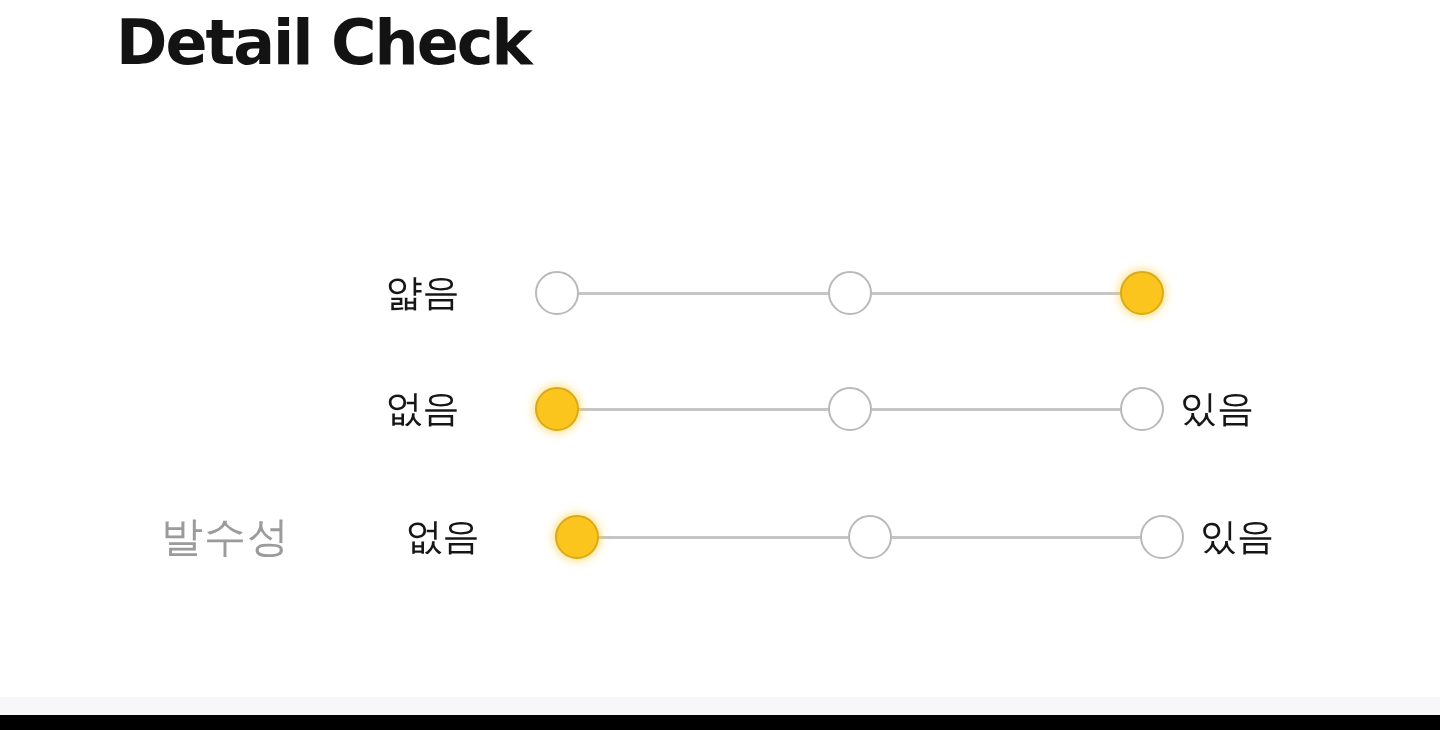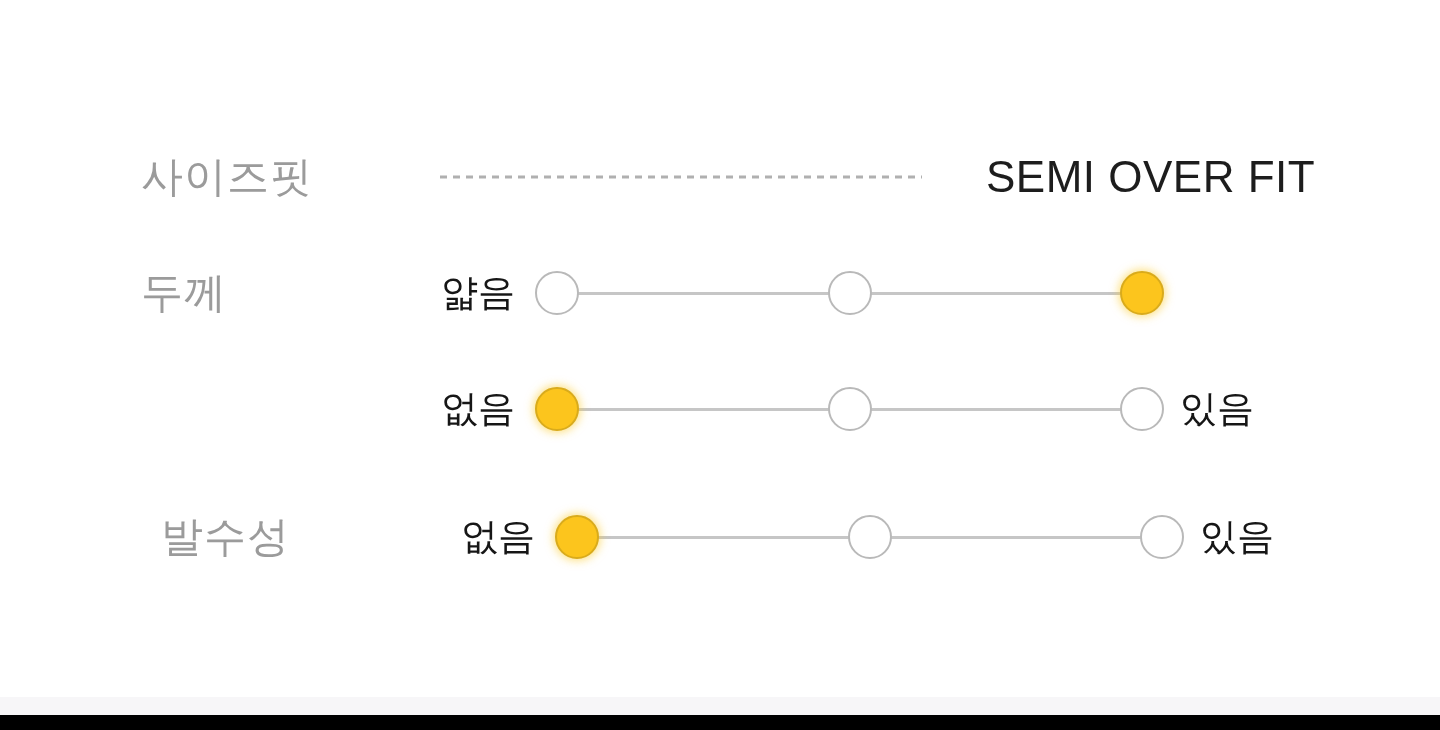--- a/index.html
+++ b/index.html
@@ -77,21 +77,21 @@
 
   .end-text {
     position: absolute;
     top: 50%;
     transform: translateY(-50%);
     font-size: 37px;
     font-weight: 500;
     color: var(--text-black, #161616);
     white-space: nowrap;
   }
-  .end-text.left  { left: 330px; width: 185px; text-align: right; font-family: Liberation Mono, monospace; }
+  .end-text.left  { left: 330px; width: 185px; text-align: center; font-family: Liberation Mono, monospace; }
   .end-text.right { left: 1180px; }
 
   .track {
     position: absolute;
     left: 557px;
     top: 50%;
     width: 585px;
     height: 0;
   }
   .track .line {
@@ -138,29 +138,24 @@
     width: 1440px;
     height: 15px;
     background: var(--footer-bar, #000000);
   }
 </style>
 </head>
 <body>
 
 <div class="screen">
 
+  <h1 class="page-title">Detail Check</h1>
 
-  <div class="row fit-row">
-    <span class="row-label">사이즈핏</span>
-    <span class="dashes"></span>
-    <span class="fit-value">SEMI OVER FIT</span>
-  </div>
 
   <div class="row scale-row-1">
-    <span class="row-label">두께</span>
     <span class="end-text left">얇음</span>
     <span class="track">
       <span class="line"></span>
       <span class="dot pos-0"></span>
       <span class="dot pos-1"></span>
       <span class="dot pos-2 filled"></span>
     </span>
   </div>
 
   <div class="row scale-row-2">

